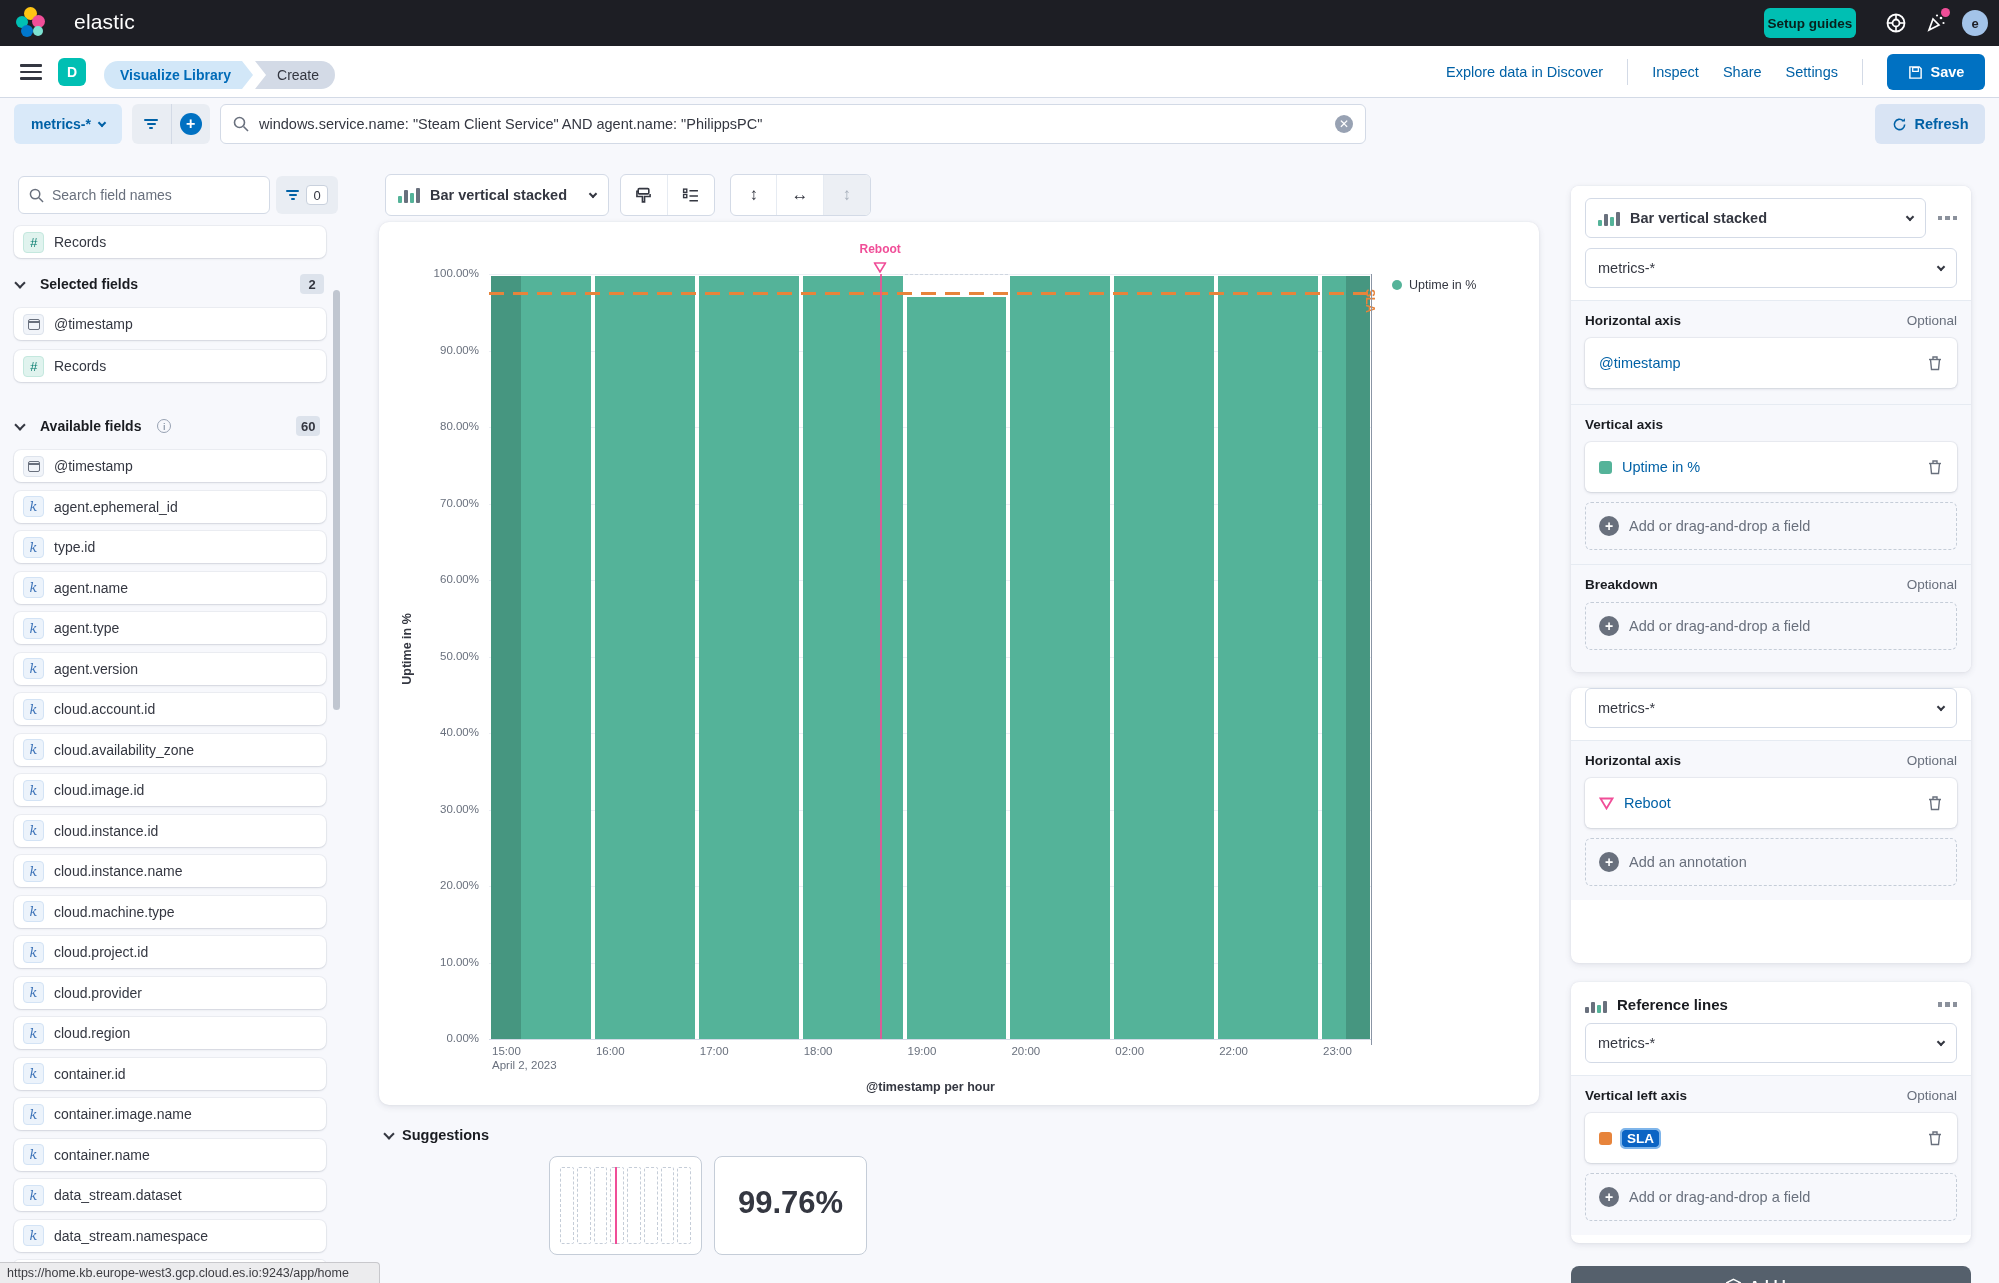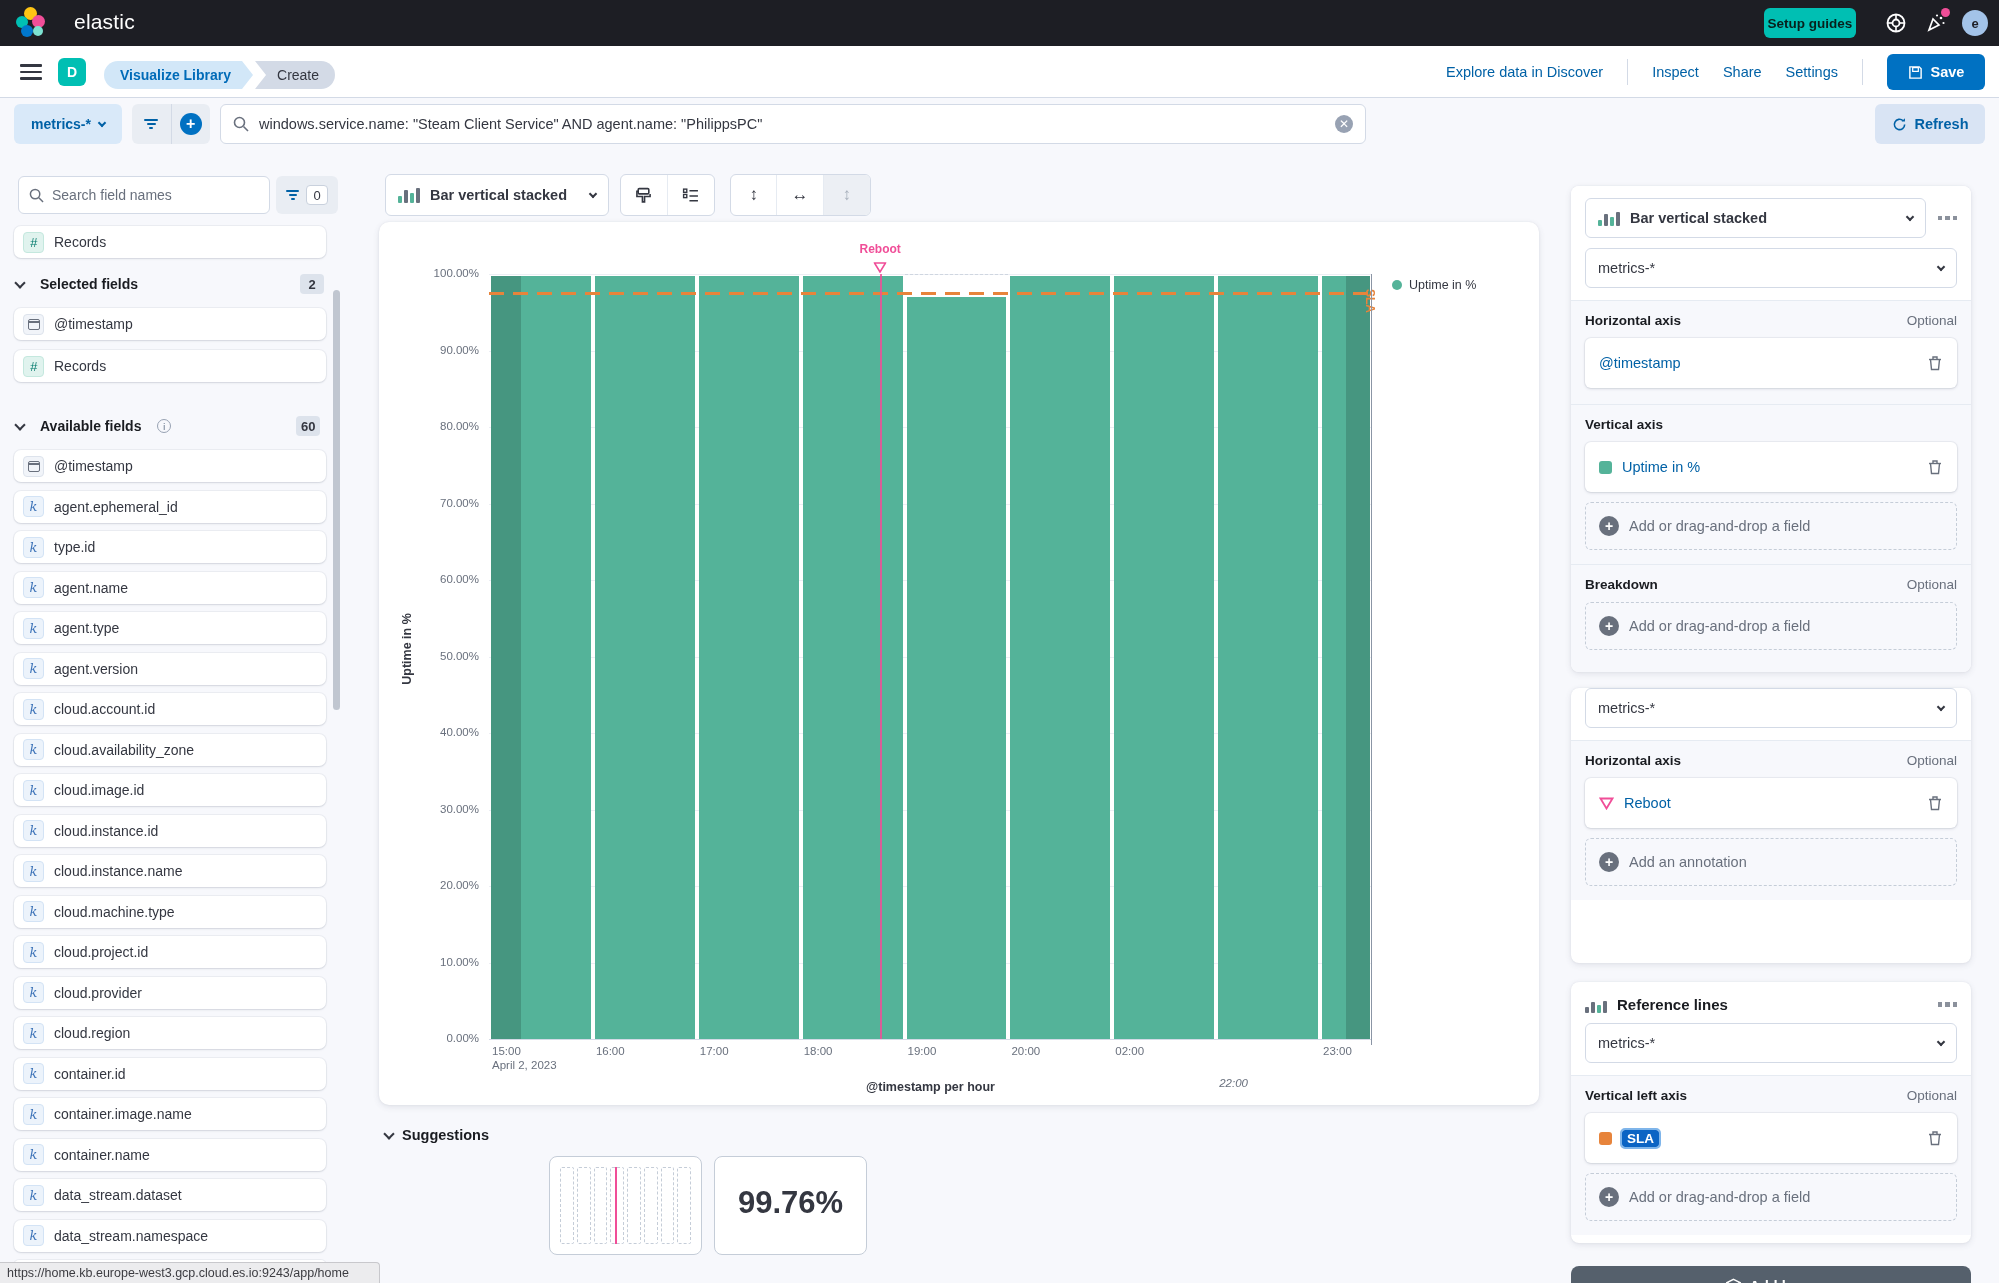--- a/index.html
+++ b/index.html
@@ -457,21 +457,21 @@
           <div class="shade" style="right: 0px; width: 50%;"></div>
         </div>
         <div class="partial-top-dash" style="left: 47.0588%; width: 11.7647%;"></div>
         <div class="xtick" style="left: calc(0% + 3px); top: 771px;">15:00<span class="xdate">April 2, 2023</span></div>
         <div class="xtick" style="left: calc(11.7647% + 3px); top: 771px;">16:00</div>
         <div class="xtick" style="left: calc(23.5294% + 3px); top: 771px;">17:00</div>
         <div class="xtick" style="left: calc(35.2941% + 3px); top: 771px;">18:00</div>
         <div class="xtick" style="left: calc(47.0588% + 3px); top: 771px;">19:00</div>
         <div class="xtick" style="left: calc(58.8235% + 3px); top: 771px;">20:00</div>
         <div class="xtick" style="left: calc(70.5882% + 3px); top: 771px;">02:00</div>
-        <div class="xtick" style="left: calc(82.3529% + 3px); top: 803px; font-style: italic;">22:00</div>
+        <div class="xtick" style="left: calc(82.3529% + 3px); top: 771px;">22:00</div>
         <div class="xtick" style="left: calc(94.1176% + 3px); top: 771px;">23:00</div>
         <div class="ref-line" style="top: 2.3%;"></div>
         <div class="ref-label" style="top: calc(2.3% - 3px);">SLA</div>
         <div class="anno-line" style="left: 44.3%;"></div>
         <div class="anno-tri" style="left: 44.3%;"><svg width="13" height="11" viewBox="0 0 13 11">
             <path d="M1 1 h11 L6.5 10 Z" fill="none" stroke="#f04e98" stroke-width="1.6"></path>
           </svg></div>
         <div class="anno-label" style="left: 44.3%;">Reboot</div>
         <div class="end-line"></div>
       </div>

